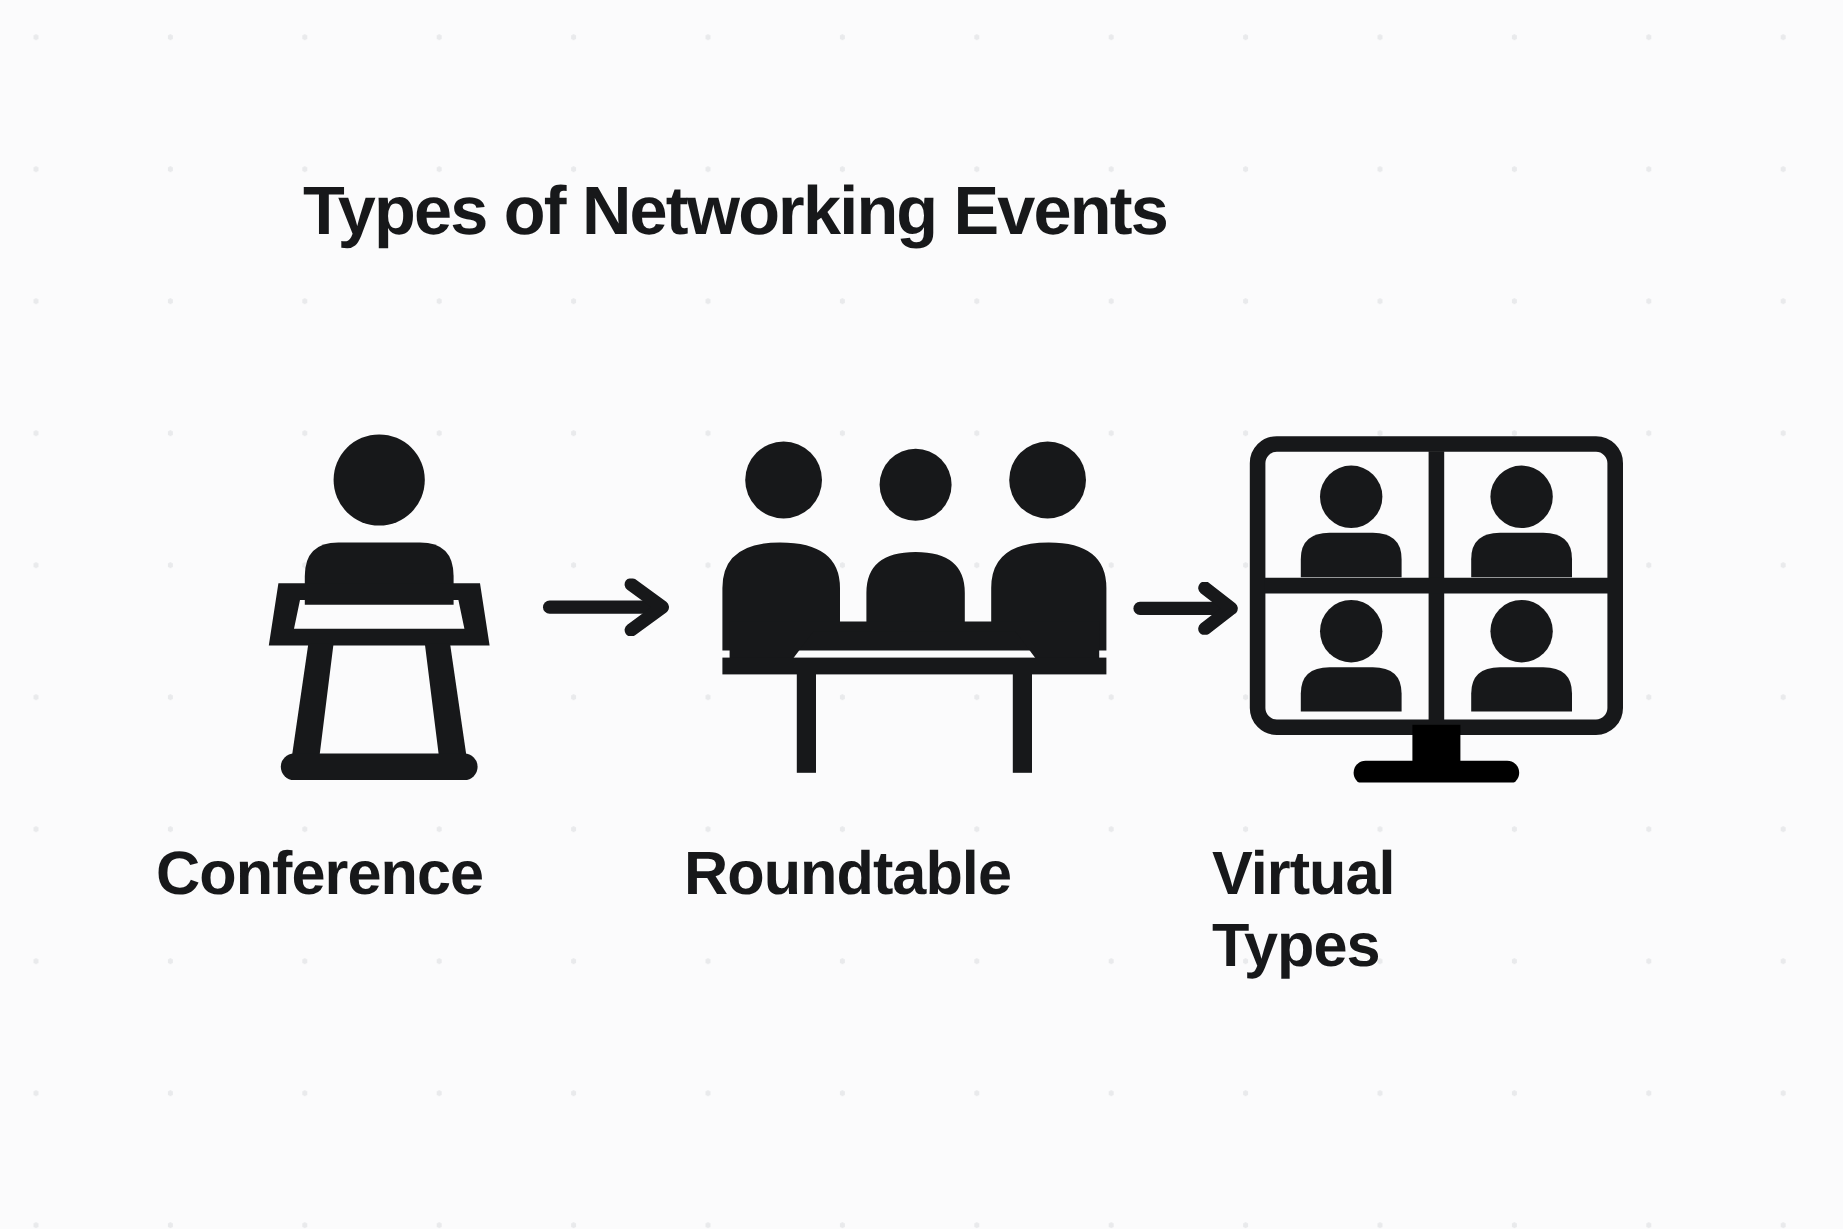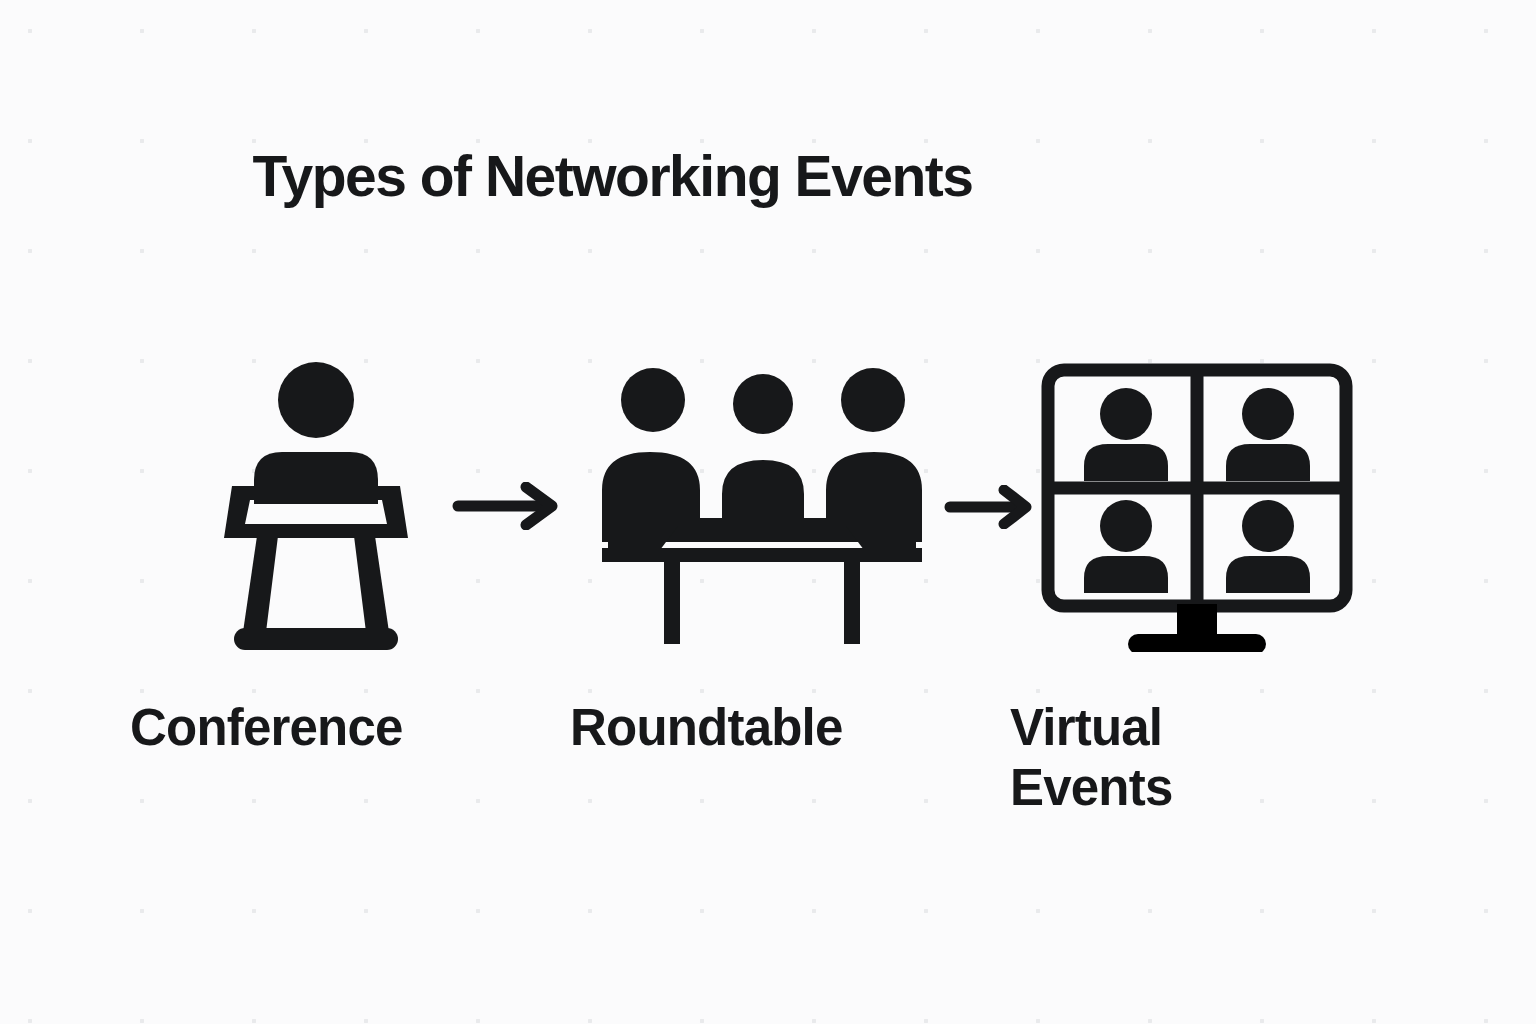--- a/index.html
+++ b/index.html
@@ -230,16 +230,16 @@
     </div>
 
   </div>
 
   <div class="label" id="label-conference">Conference</div>
 
   <div class="label" id="label-roundtable">Roundtable</div>
 
   <div class="label" id="label-virtual">
     <div>Virtual</div>
-    <div>Events</div>
+    <div>Types</div>
   </div>
 
 </div>
 
 </body></html>

